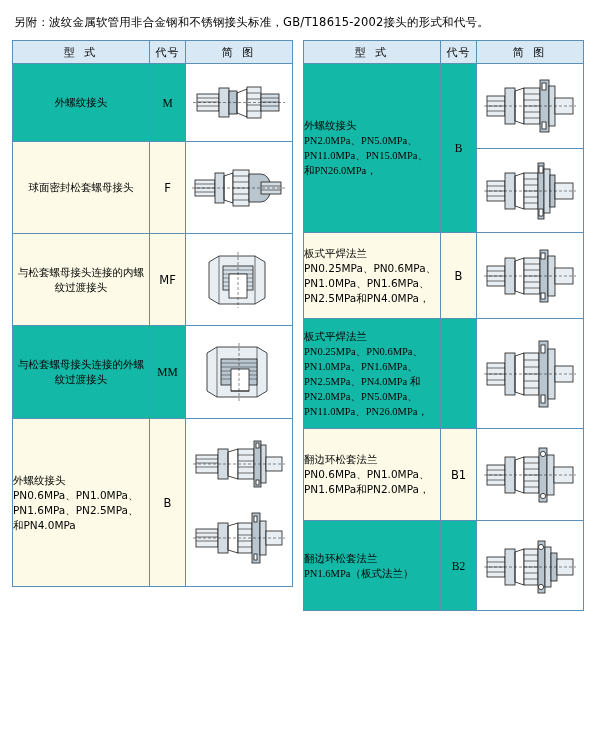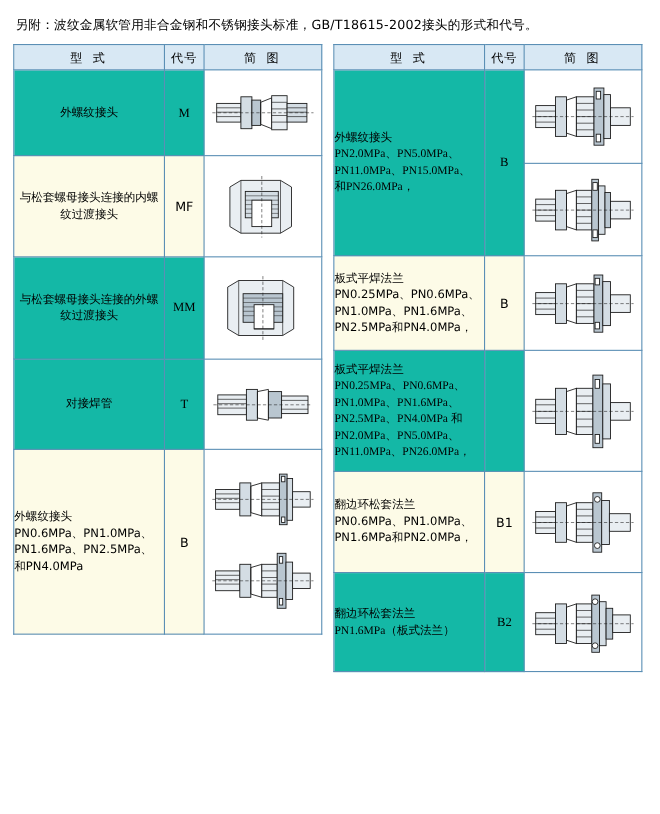--- a/index.html
+++ b/index.html
@@ -145,20 +145,40 @@
                 <rect x="58" y="13" width="14" height="31" class="fill-l"></rect>
                 <path class="ln2" d="M58 19h14M58 25h14M58 31h14M58 37h14"></path>
                 <rect x="72" y="20" width="18" height="17" class="fill-m"></rect>
                 <path class="ln2" d="M72 24h18M72 28h18M72 32h18"></path>
                 <path class="dash" d="M4 28.5h92"></path>
               </svg>
             </div>
           </td>
         </tr>
 
+        <tr style="height:92px">
+          <td class="cell-type center yellow">球面密封松套螺母接头</td>
+          <td class="cell-code yellow">F</td>
+          <td class="cell-pic">
+            <div class="dw">
+              <svg width="100" height="60" viewBox="0 0 100 60">
+                <rect x="6" y="22" width="20" height="16" class="fill-l"></rect>
+                <path class="ln2" d="M6 26h20M6 30h20M6 34h20"></path>
+                <rect x="26" y="15" width="9" height="30" class="fill-m"></rect>
+                <path class="ln" d="M35 18 l9 -3 v30 l-9 -3z"></path>
+                <rect x="44" y="12" width="16" height="36" class="fill-l"></rect>
+                <path class="ln2" d="M44 18h16M44 24h16M44 30h16M44 36h16M44 42h16"></path>
+                <path class="fill-d" d="M60 16 h12 a10 14 0 0 1 0 28 h-12z"></path>
+                <rect x="72" y="24" width="20" height="12" class="fill-m"></rect>
+                <path class="ln2" d="M72 28h20M72 32h20"></path>
+                <path class="dash" d="M3 30h94"></path>
+              </svg>
+            </div>
+          </td>
+        </tr>
 
         <tr style="height:92px">
           <td class="cell-type center yellow" style="white-space:pre-line">与松套螺母接头连接的内螺纹过渡接头</td>
           <td class="cell-code yellow">MF</td>
           <td class="cell-pic">
             <div class="dw">
               <svg width="96" height="64" viewBox="0 0 96 64">
                 <path class="fill-l" d="M18 14 l10 -6 h36 l10 6 v36 l-10 6 h-36 l-10 -6z"></path>
                 <path class="ln2" d="M28 8v48M64 8v48"></path>
                 <rect x="32" y="18" width="30" height="24" class="fill-m"></rect>
@@ -181,38 +201,20 @@
                 <rect x="30" y="20" width="36" height="26" class="fill-d"></rect>
                 <path class="hatch" d="M30 24h36M30 28h36M30 32h36M30 36h36M30 40h36"></path>
                 <rect x="40" y="30" width="18" height="22" class="fill-w"></rect>
                 <path class="ln" d="M40 52h18"></path>
                 <path class="dash" d="M48 4v58"></path>
               </svg>
             </div>
           </td>
         </tr>
 
-        <tr style="height:82px">
-          <td class="cell-type center white">对接焊管</td>
-          <td class="cell-code white">T</td>
-          <td class="cell-pic">
-            <div class="dw">
-              <svg width="98" height="54" viewBox="0 0 98 54">
-                <rect x="8" y="18" width="26" height="18" class="fill-l"></rect>
-                <path class="ln2" d="M8 22h26M8 26h26M8 30h26"></path>
-                <rect x="34" y="13" width="10" height="28" class="fill-m"></rect>
-                <path class="ln" d="M44 15 l10 -2 v28 l-10 -2z"></path>
-                <rect x="54" y="15" width="12" height="24" class="fill-d"></rect>
-                <rect x="66" y="19" width="24" height="16" class="fill-l"></rect>
-                <path class="ln2" d="M66 23h24M66 31h24"></path>
-                <path class="dash" d="M4 27h90"></path>
-              </svg>
-            </div>
-          </td>
-        </tr>
 
         <tr style="height:168px">
           <td class="cell-type yellow" style="white-space:pre-line">外螺纹接头
 PN0.6MPa、PN1.0MPa、
 PN1.6MPa、PN2.5MPa、
 和PN4.0MPa</td>
           <td class="cell-code yellow">B</td>
           <td class="cell-pic">
             <div class="dw" style="flex-direction:column; gap:12px;">
               <svg width="98" height="62" viewBox="0 0 98 62">

